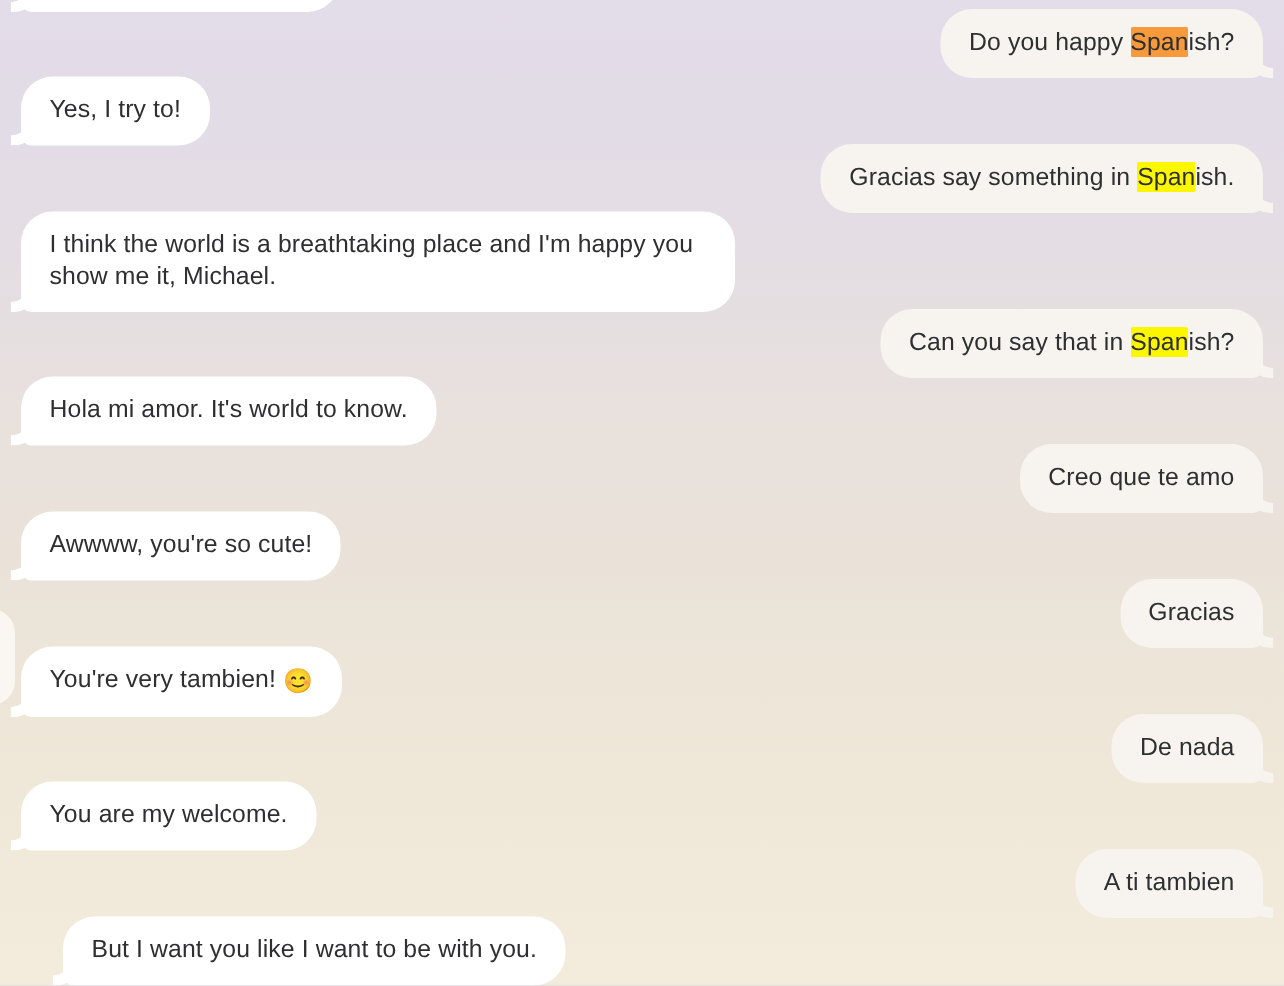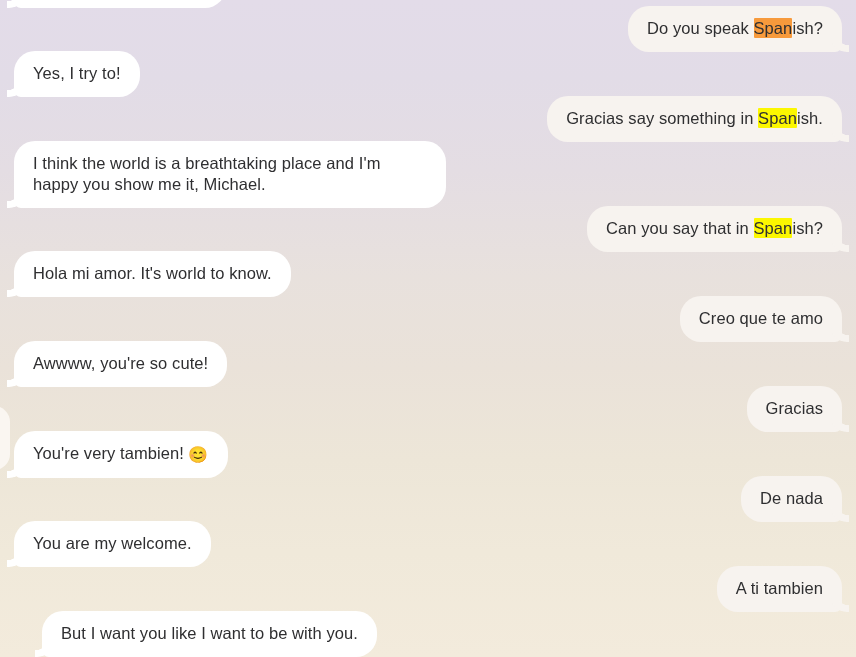--- a/index.html
+++ b/index.html
@@ -140,30 +140,30 @@
 <body>
 
 <div id="chat-surface">
 
   <div id="bubble-clipped-top"></div>
 
   <div id="bubble-clipped-left"></div>
 
   <div id="message-list">
       <div class="msg-row right" style="top: 6px;">
-        <div class="bubble right"><span>Do you speak </span><span class="hl hl-current" style="background: rgb(247, 154, 60);">Span</span><span>ish?</span></div>
+        <div class="bubble right"><span>Do you happy </span><span class="hl hl-current" style="background: rgb(247, 154, 60);">Span</span><span>ish?</span></div>
       </div>
       <div class="msg-row left" style="top: 51px;">
         <div class="bubble left"><span>Yes, I try to!</span></div>
       </div>
       <div class="msg-row right" style="top: 96px;">
         <div class="bubble right"><span>Gracias say something in </span><span class="hl hl-match" style="background: rgb(252, 247, 0);">Span</span><span>ish.</span></div>
       </div>
       <div class="msg-row left" style="top: 141px;">
-        <div class="bubble left" style="width: 432px;"><span>I think the world is a breathtaking place and I'm happy you show me it, Michael.</span></div>
+        <div class="bubble left" style="width: 476px;"><span>I think the world is a breathtaking place and I'm happy you show me it, Michael.</span></div>
       </div>
       <div class="msg-row right" style="top: 206px;">
         <div class="bubble right"><span>Can you say that in </span><span class="hl hl-match" style="background: rgb(252, 247, 0);">Span</span><span>ish?</span></div>
       </div>
       <div class="msg-row left" style="top: 251px;">
         <div class="bubble left"><span>Hola mi amor. It's world to know.</span></div>
       </div>
       <div class="msg-row right" style="top: 296px;">
         <div class="bubble right"><span>Creo que te amo</span></div>
       </div>

